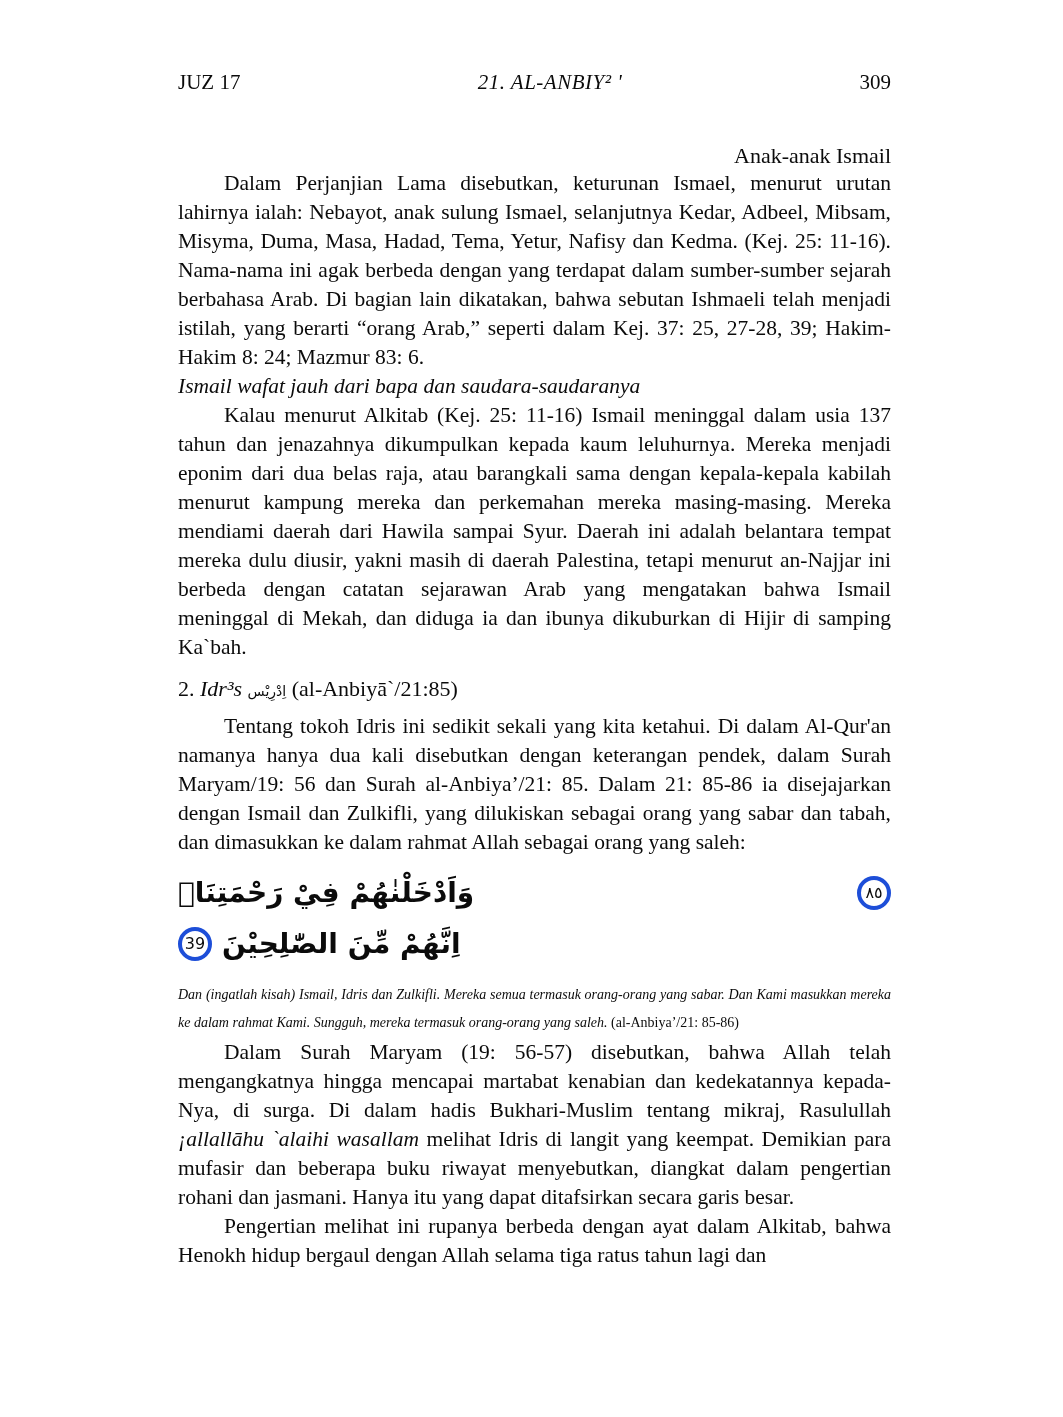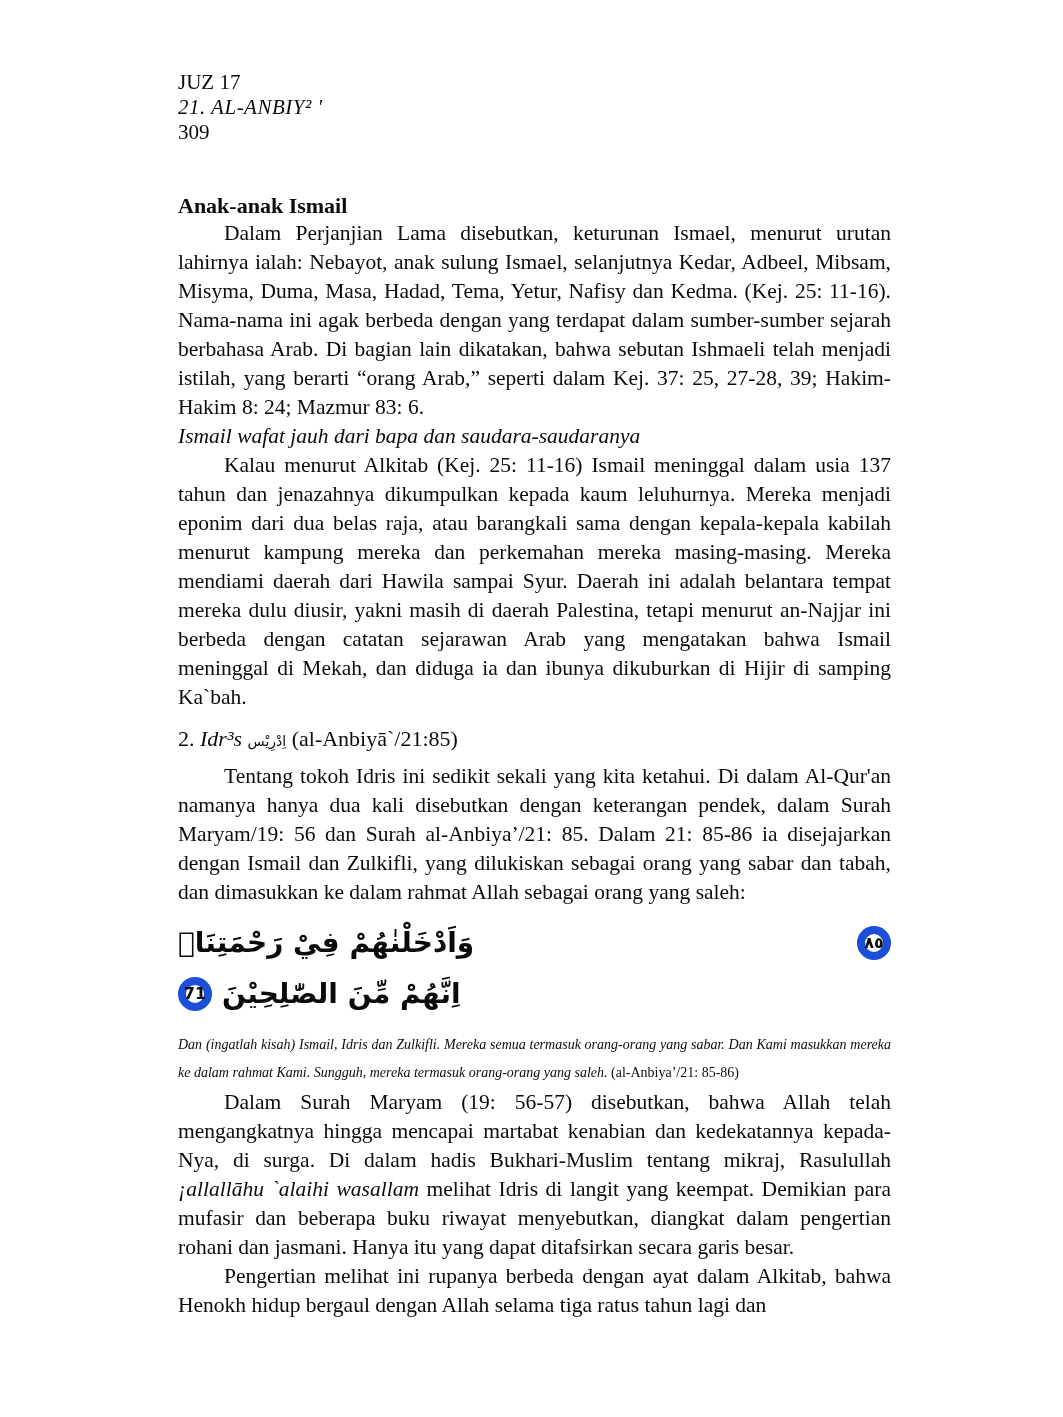--- a/index.html
+++ b/index.html
@@ -12,30 +12,30 @@
     position: relative;
   }
   .page {
     position: absolute;
     left: 178px; top: 70px;
     width: 713px;
   }
   .header-row {
     display: flex;
     justify-content: space-between;
-    align-items: flex-start;
+    align-items: center;
     font-size: 21px;
     margin-bottom: 48px;
-    flex-direction: column;
   }
   .header-center { text-align: center; letter-spacing: 0.5px; font-style: italic; }
   .section-title {
-    font-weight: bold;
+    font-weight: normal;
     font-size: 22px;
     margin-top: 6px;
+    text-align: right;
   }
   p.body-text {
     font-size: 21.5px;
     line-height: 29px;
     text-align: justify;
   }
   p.indent { text-indent: 46px; }
   .italic-subhead {
     font-size: 21.5px;
     line-height: 28.6px;
@@ -84,24 +84,24 @@
     display: inline-flex;
     align-items: center;
     gap: 10px;
     margin-right: auto; 
   }
   .ayah-num {
     display: inline-flex;
     align-items: center;
     justify-content: center;
     width: 34px; height: 34px;
-    border: 8px solid #1d4ed8;
+    border: 4px solid #1d4ed8;
     border-radius: 50%;
     font-size: 16px;
-    font-weight: bold;
+    font-weight: normal;
     flex: 0 0 auto;
   }
   .translation {
     font-size: 14px;
     line-height: 28.6px;
     text-align: justify;
     font-style: italic;
   }
   .translation .ref { font-style: normal; }
 </style>
@@ -132,21 +132,21 @@
   <p class="body-text indent">Tentang tokoh Idris ini sedikit sekali yang kita ketahui. Di dalam Al-Qur'an namanya hanya dua kali disebutkan dengan keterangan pendek, dalam Surah Maryam/19: 56 dan Surah al-Anbiya’/21: 85. Dalam 21: 85-86 ia disejajarkan dengan Ismail dan Zulkifli, yang dilukiskan sebagai orang yang sabar dan tabah, dan dimasukkan ke dalam rahmat Allah sebagai orang yang saleh:</p>
 
   <div class="quran-block">
     <div class="quran-line1">
       <span class="ayah-num">٨٥</span>
       <span>وَاَدْخَلْنٰهُمْ فِيْ رَحْمَتِنَاۗ</span>
     </div>
     <div class="quran-line2">
       <span class="l2wrap">
         <span>اِنَّهُمْ مِّنَ الصّٰلِحِيْنَ</span>
-        <span class="ayah-num">71</span>
+        <span class="ayah-num">39</span>
       </span>
     </div>
   </div>
 
   <p class="translation">
     <span>Dan (ingatlah kisah) Ismail, Idris dan Zulkifli. Mereka semua termasuk orang-orang yang sabar. Dan Kami masukkan mereka ke dalam rahmat Kami. Sungguh, mereka termasuk orang-orang yang saleh.</span><span class="ref"> (al-Anbiya’/21: 85-86)</span>
   </p>
 
   <p class="body-text indent">
     <span>Dalam Surah Maryam (19: 56-57) disebutkan, bahwa Allah telah mengangkatnya hingga mencapai martabat kenabian dan kedekatannya kepada-Nya, di surga. Di dalam hadis Bukhari-Muslim tentang mikraj, Rasulullah </span><span class="it">¡allallāhu `alaihi wasallam</span><span> melihat Idris di langit yang keempat. Demikian para mufasir dan beberapa buku riwayat menyebutkan, diangkat dalam pengertian rohani dan jasmani. Hanya itu yang dapat ditafsirkan secara garis besar.</span>

